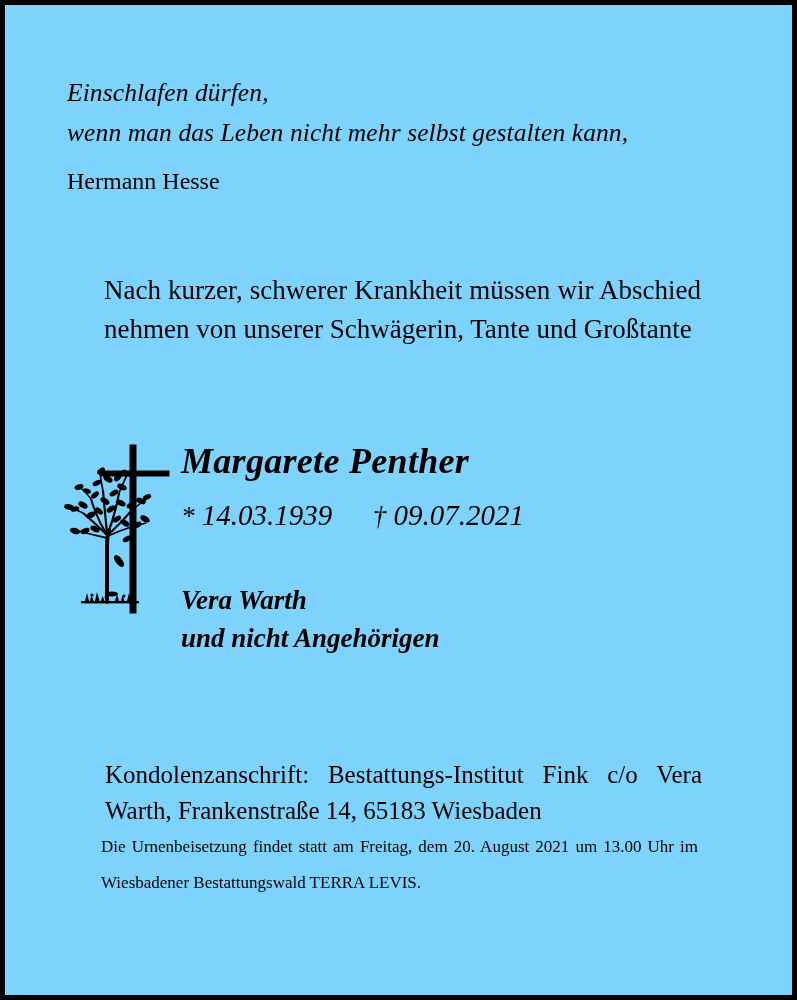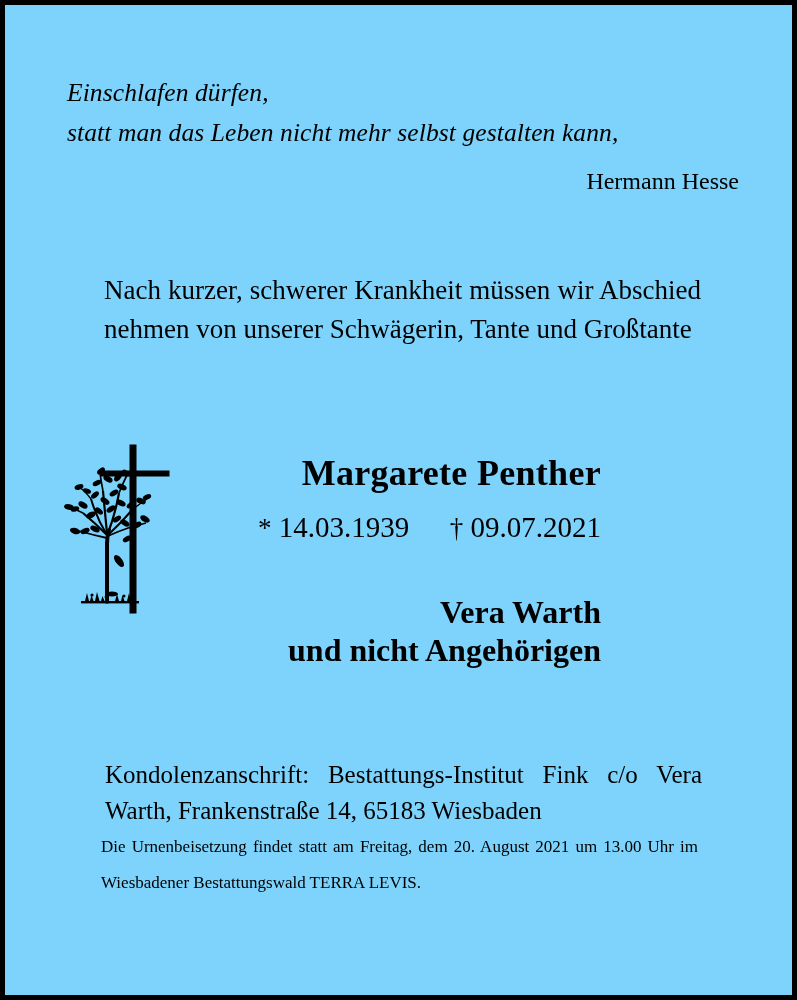--- a/index.html
+++ b/index.html
@@ -43,21 +43,20 @@
   .quote-line {
     font-style: italic;
     font-size: 25.5px;
     line-height: 40px;
     letter-spacing: 0.1px;
     white-space: nowrap;
   }
   #quote-attribution {
     font-size: 24px;
     line-height: 34px;
-    text-align: right;
     margin-top: 11px;
     white-space: nowrap;
   }
 
   
   #intro-paragraph {
     position: absolute;
     left: 99px;
     top: 266px;
     width: 597px;
@@ -82,23 +81,24 @@
     left: 56px;
     top: 8px;
     width: 110px;
     height: 180px;
   }
   #tree-cross-emblem svg { display: block; }
 
   #names-column {
     position: absolute;
     left: 176px;
-    top: 16px;
+    top: 4px;
     width: 420px;
-    text-align: right;
+    text-align: left;
+    font-style: italic;
   }
 
   #deceased-name {
     font-size: 36px;
     font-weight: bold;
     line-height: 44px;
     letter-spacing: 0.3px;
     white-space: nowrap;
   }
 
@@ -106,21 +106,21 @@
     font-size: 29px;
     line-height: 38px;
     margin-top: 13px;
     white-space: nowrap;
   }
   #life-dates .date-gap { display: inline-block; width: 26px; }
   .date-symbol { font-size: 27px; }
 
   #survivors {
     margin-top: 46px;
-    font-size: 32px;
+    font-size: 27px;
     font-weight: bold;
     line-height: 38px;
   }
   #survivors .survivor-line { white-space: nowrap; }
 
   
   #condolence-paragraph {
     position: absolute;
     left: 100px;
     top: 736px;
@@ -144,21 +144,21 @@
   }
 </style>
 </head>
 <body>
 
 <div id="obituary-card">
   <div id="card-inner">
 
     <div id="quote-block">
       <div class="quote-line">Einschlafen dürfen,</div>
-      <div class="quote-line">statt man das Leben nicht mehr selbst gestalten kann,</div>
+      <div class="quote-line">wenn man das Leben nicht mehr selbst gestalten kann,</div>
       <div id="quote-attribution">Hermann Hesse</div>
     </div>
 
     <div id="intro-paragraph">Nach kurzer, schwerer Krankheit müssen wir Abschied nehmen von unserer Schwägerin, Tante und Großtante</div>
 
     <div id="memorial-block">
 
       <div id="tree-cross-emblem">
         <svg width="110" height="180" viewBox="0 0 110 180" xmlns="http://www.w3.org/2000/svg" aria-hidden="true">
           <g fill="#000000" stroke="#000000">

